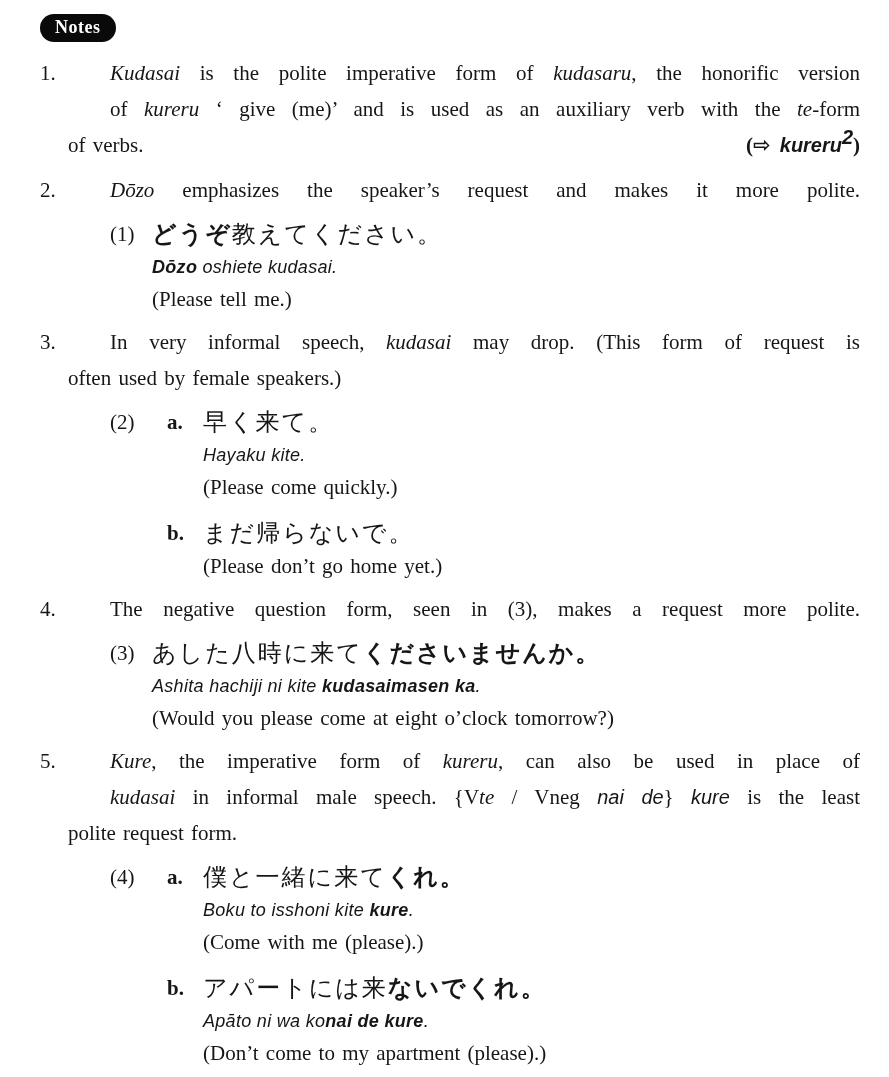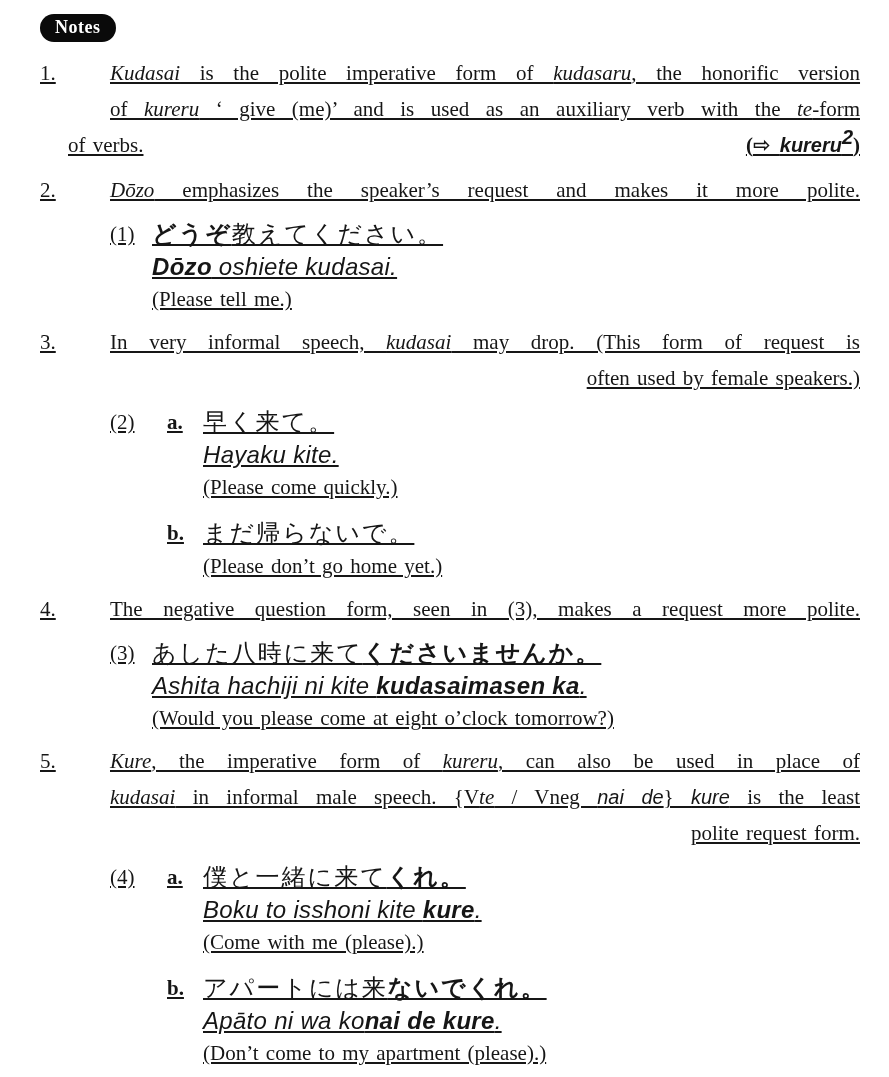--- a/index.html
+++ b/index.html
@@ -5,21 +5,20 @@
   html,body{margin:0;padding:0;background:#ffffff;}
   .page{
     position:relative;
     width:889px;height:1077px;
     background:#ffffff;
     color:#161616;
     font-family:"Liberation Serif", serif;
     box-sizing:border-box;
     padding:14px 29px 0 40px;
     overflow:hidden;
-    text-decoration:underline;
   }
   
   .badge{
     display:inline-block;
     background:#0a0a0a;
     color:#ffffff;
     border-radius:15px;
     padding:2px 15px 4px 15px;
     font-weight:bold;
     font-size:18px;
@@ -30,21 +29,20 @@
   .note{display:flex;margin-top:9px;}
   .note-first{margin-top:13px;}
   .num{
     width:28px;flex:0 0 28px;
     font-size:21px;line-height:36px;
   }
   .nbody{flex:1;min-width:0;}
   .bl{
     font-size:21px;line-height:36px;
     word-spacing:2px;
-    text-align:right;
   }
   .j{text-align:justify;text-align-last:justify;margin-left:42px;}
   .tail{display:flex;justify-content:space-between;align-items:baseline;}
   
   .i{font-style:italic;}
   .b{font-weight:bold;}
   .sup{vertical-align:super;font-size:0.62em;line-height:0;}
   .ri{font-family:"Liberation Sans", sans-serif;font-style:italic;font-size:0.95em;}
   .xw{font-family:"Liberation Sans", sans-serif;font-style:italic;font-weight:bold;font-size:0.95em;}
   .ar{font-family:"DejaVu Sans", sans-serif;font-weight:bold;}
@@ -58,21 +56,21 @@
   .ex-label.w2{width:57px;flex:0 0 57px;}
   .ex-sub{width:36px;flex:0 0 36px;font-size:21px;line-height:34px;font-weight:bold;}
   .ex-content{flex:1;min-width:0;}
   .jp{
     font-size:24px;line-height:34px;letter-spacing:2px;
     font-family:serif;
   }
   .rom{
     font-family:"Liberation Sans", sans-serif;
     font-style:italic;
-    font-size:24px;line-height:32px;
+    font-size:18px;line-height:32px;
     letter-spacing:0.3px;
   }
   .gloss{font-size:21px;line-height:32px;word-spacing:2px;}
 </style>
 </head>
 <body>
 
 <div class="page">
 
   <div class="badge">

